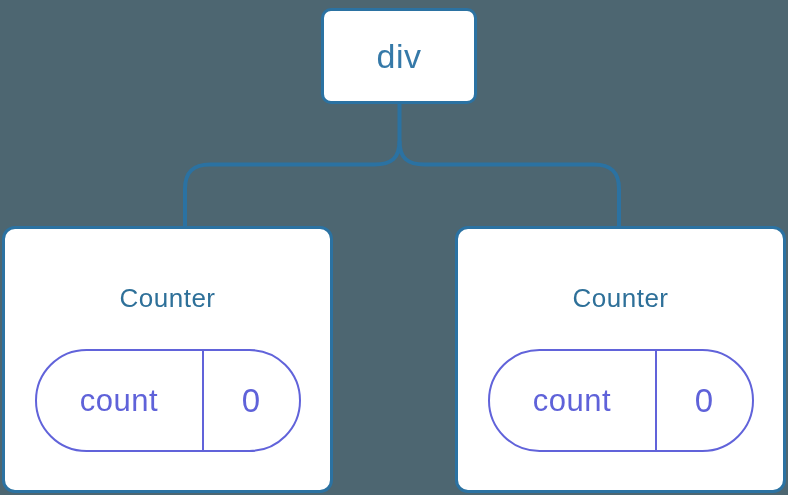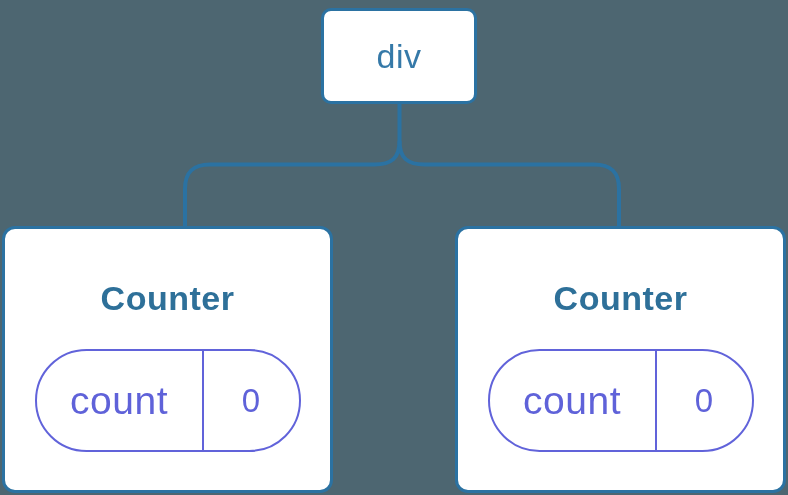--- a/index.html
+++ b/index.html
@@ -58,22 +58,22 @@
     display: flex;
     flex-direction: column;
     align-items: center;
   }
   .card-left  { left: 2px; }
   .card-right { left: 455px; }
   .card-title {
     margin-top: 48px;
     height: 42px;
     line-height: 42px;
-    font-size: 34px;
-    font-weight: 700;
+    font-size: 26px;
+    font-weight: 400;
     color: #2e7099;
     letter-spacing: 0.5px;
   }
   .state-pill {
     margin-top: 30px;
     width: 266px;
     height: 103px;
     box-sizing: border-box;
     border: 2px solid #6163da;
     border-radius: 52px;
@@ -82,21 +82,21 @@
     overflow: hidden;
   }
   .pill-key-section {
     flex: 0 0 63%;
     display: flex;
     align-items: center;
     justify-content: center;
     border-right: 2px solid #6163da;
   }
   .pill-key {
-    font-size: 39px;
+    font-size: 31px;
     font-weight: 400;
     color: #5f62d9;
     letter-spacing: 0.5px;
   }
   .pill-value-section {
     flex: 1 1 auto;
     display: flex;
     align-items: center;
     justify-content: center;
   }

